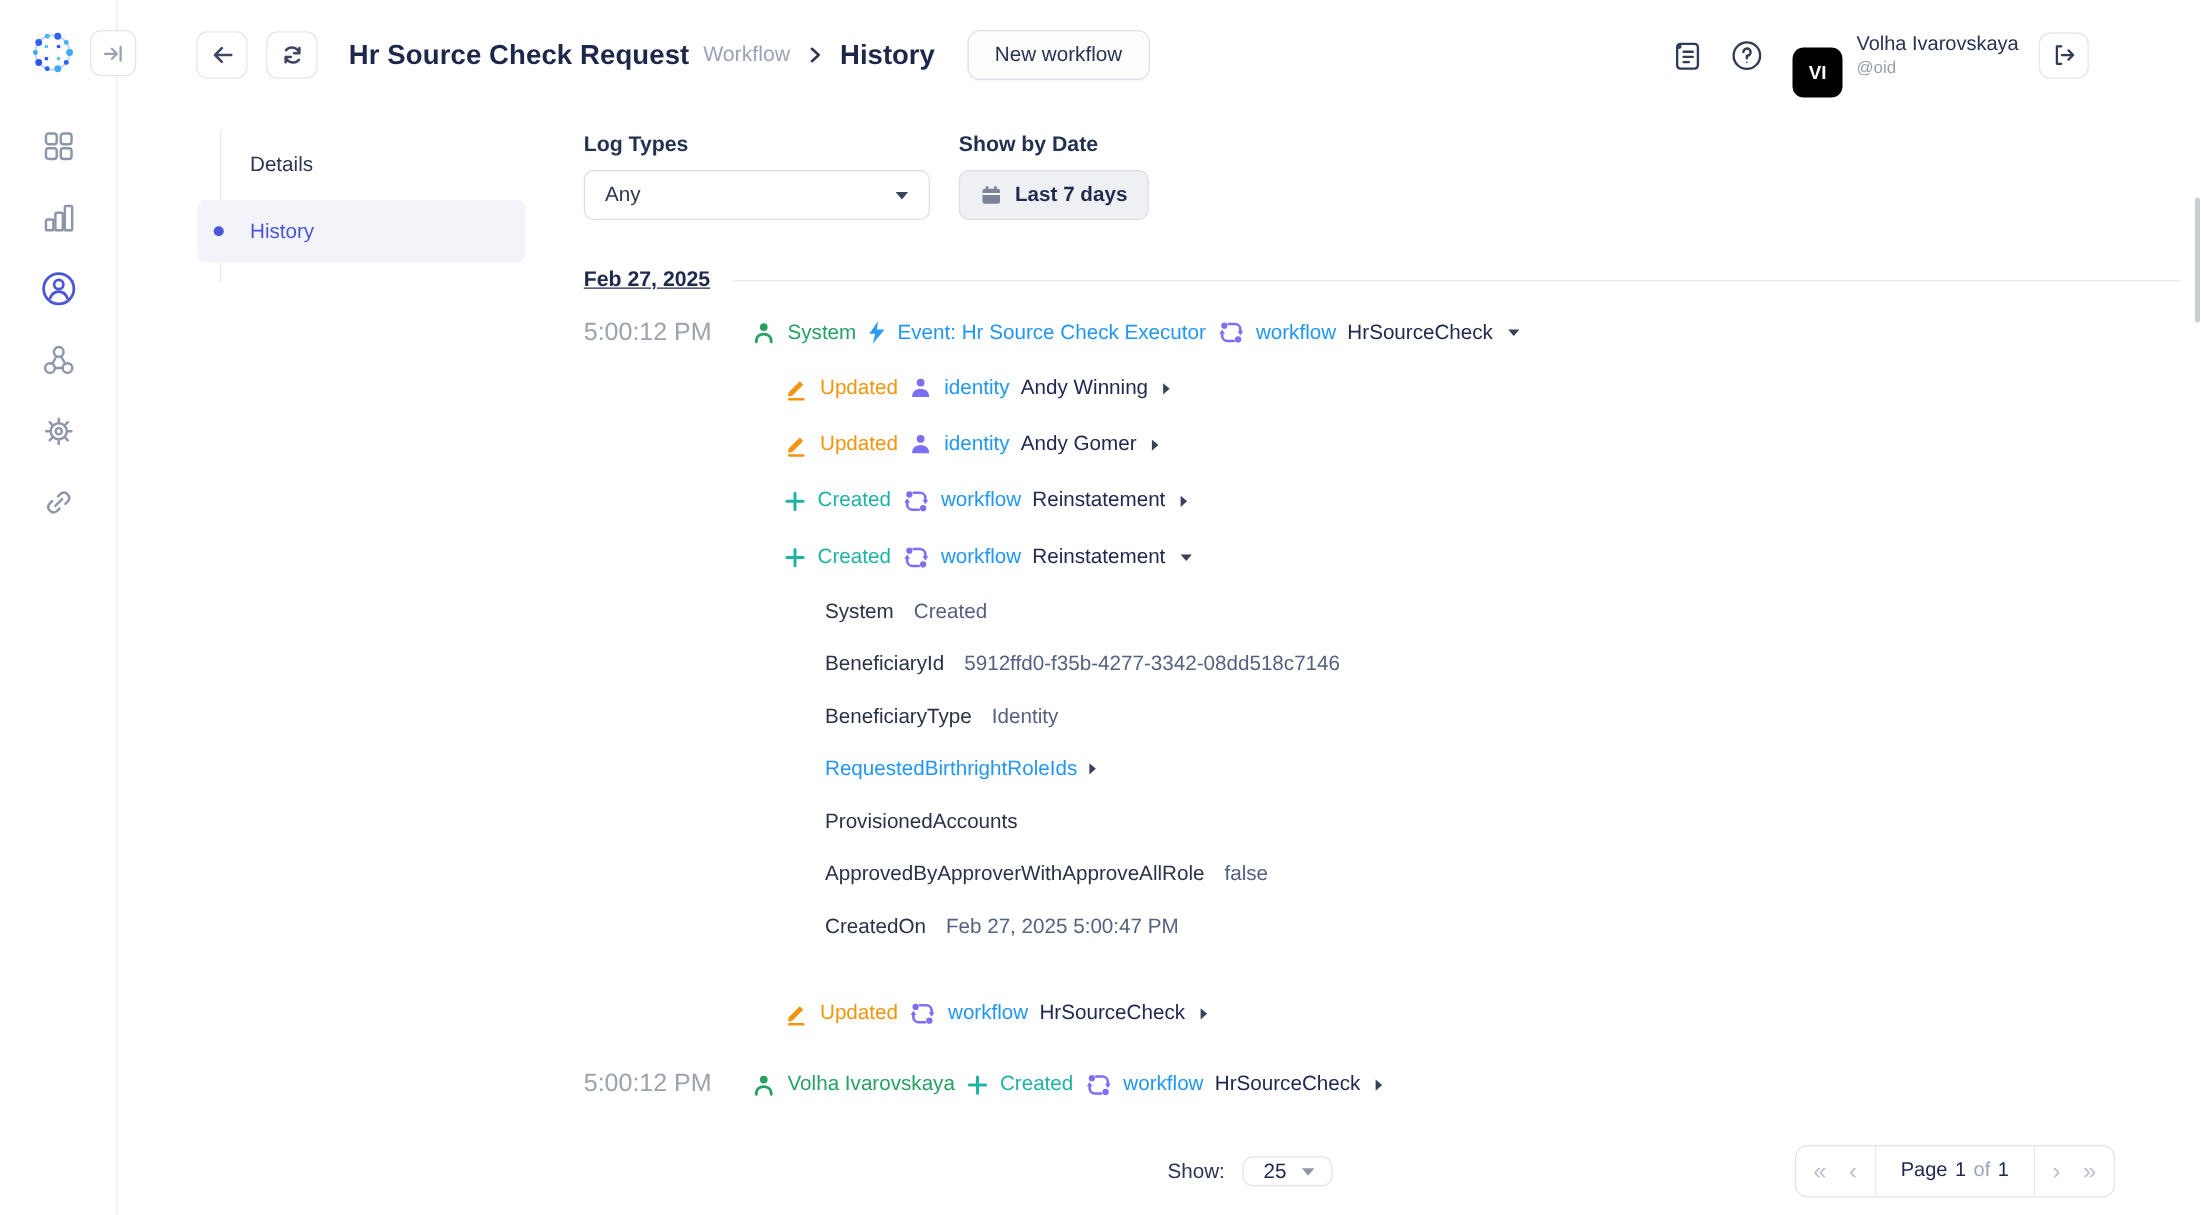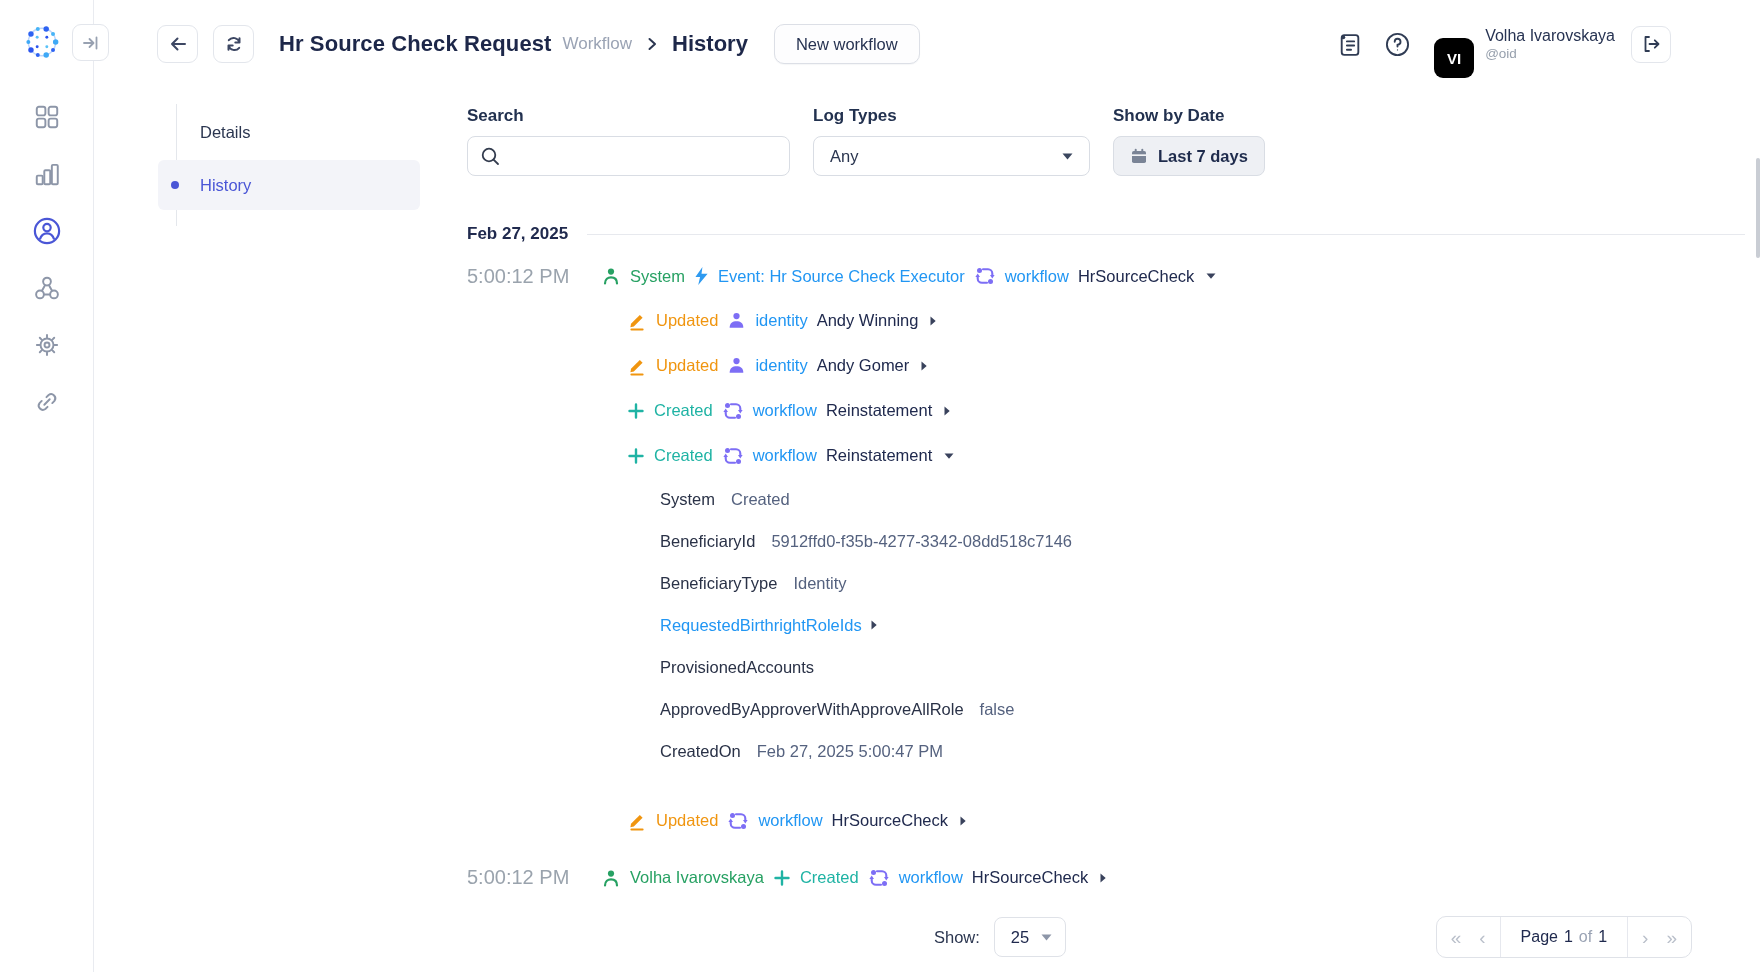--- a/index.html
+++ b/index.html
@@ -47,21 +47,21 @@
   
   .main { position:absolute; left:467px; top:88px; right:0; bottom:0; }
   .filters { display:flex; gap:23px; }
   .filter-label { font-size:17px; font-weight:600; color:#22314f; margin:18px 0 10px; line-height:20px; }
   .control { height:40px; border:1px solid #d9dde4; border-radius:8px; background:#fff; display:flex; align-items:center; }
   .search-box { width:323px; padding:0 12px; gap:9px; }
   .search-box input { border:none; outline:none; flex:1; font-size:16px; font-family:inherit; color:#273352; background:transparent; }
   .select { width:277px; padding:0 16px; justify-content:space-between; font-size:16.5px; color:#2b3650; }
   .date-btn { padding:0 16px; gap:10px; background:#eef0f4; font-size:16.5px; font-weight:600; color:#1f2c4d; }
 
-  .date-row { display:flex; align-items:center; margin-top:48px; gap:19px; }
+  .date-row { display:flex; align-items:center; margin-top:38px; gap:19px;text-decoration:underline; }
   .date-text { font-size:17px; font-weight:700; color:#202a4e; line-height:20px; }
   .date-line { flex:1; height:1px; background:#e7e9ee; margin-right:16px; }
 
   .events { margin-top:10px; }
   .erow { display:flex; align-items:center; gap:9px; font-size:16.5px; }
   .event-row { height:44px; }
   .time { width:125px; flex:0 0 125px; color:#9aa3ad; font-size:20px; }
   .green-text { color:#27a163; }
   .blue-text { color:#2196f3; }
   .dark-text { color:#202a4e; }
@@ -72,21 +72,21 @@
   .prop-label { color:#2a3247; }
   .prop-value { color:#55627f; }
   .prop-link { color:#2196f3; }
   .nested-row { height:45px; margin-left:160px; margin-top:26px; }
   .event2-row { height:45px; margin-top:12px; }
   .caret-gap { margin-left:3px; display:flex; align-items:center; }
 
   
   .footer { position:absolute; left:467px; right:69px; bottom:14px; display:flex; align-items:center; }
   .show-label { font-size:16.5px; color:#2b3650; }
-  .page-size-btn { margin-left:14px; height:40px; border:1px solid #dfe2e8; border-radius:8px; background:#fff; display:flex; align-items:center; gap:12px; padding:0 13px 0 16px; font-size:16.5px; color:#202a4e; }
+  .page-size-btn { margin-left:14px; height:24px; border:1px solid #dfe2e8; border-radius:8px; background:#fff; display:flex; align-items:center; gap:12px; padding:0 13px 0 16px; font-size:16.5px; color:#202a4e; }
   .pagination { margin-left:auto; height:42px; border:1px solid #dfe2e8; border-radius:10px; display:flex; align-items:stretch; overflow:hidden; background:#fff; }
   .pg-seg { display:flex; align-items:center; gap:18px; padding:0 14px; }
   .pg-left { border-right:1px solid #e6e8ee; }
   .pg-right { border-left:1px solid #e6e8ee; }
   .pg-arrow { color:#b9bfca; font-size:19px; line-height:1; display:flex; align-items:center; }
   .pg-mid { padding:0 20px; font-size:16px; color:#202a4e; gap:6px; }
   .pg-of { color:#9aa3b4; }
 
   .scroll-thumb { position:absolute; right:1px; top:158px; width:4px; height:100px; border-radius:2px; background:#c9cdd4; }
 </style>
@@ -225,30 +225,20 @@
   <div class="subnav-history">
     <span class="history-dot"></span>
     <span>History</span>
   </div>
 </nav>
 
 <main class="main">
 
   <div class="filters">
     <div>
-      <div class="filter-label">Search</div>
-      <div class="control search-box">
-        <svg width="20" height="20" viewBox="0 0 20 20" fill="none" stroke="#333c4e" stroke-width="1.8" stroke-linecap="round">
-          <circle cx="9" cy="9" r="6.3"></circle>
-            <path d="M13.8 13.8 L18 18"></path>
-        </svg>
-        <input type="text" placeholder="" style="">
-      </div>
-    </div>
-    <div>
       <div class="filter-label">Log Types</div>
       <div class="control select">
         <span>Any</span>
         <svg width="11" height="7" viewBox="0 0 11 7">
             <polygon points="0.5,0.5 10.5,0.5 5.5,6.5" fill="#3b465e"></polygon>
           </svg>
       </div>
     </div>
     <div>
       <div class="filter-label">Show by Date</div>

